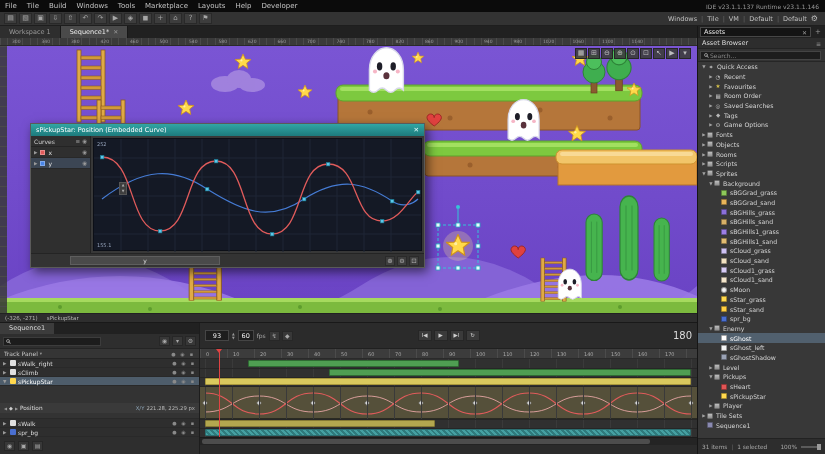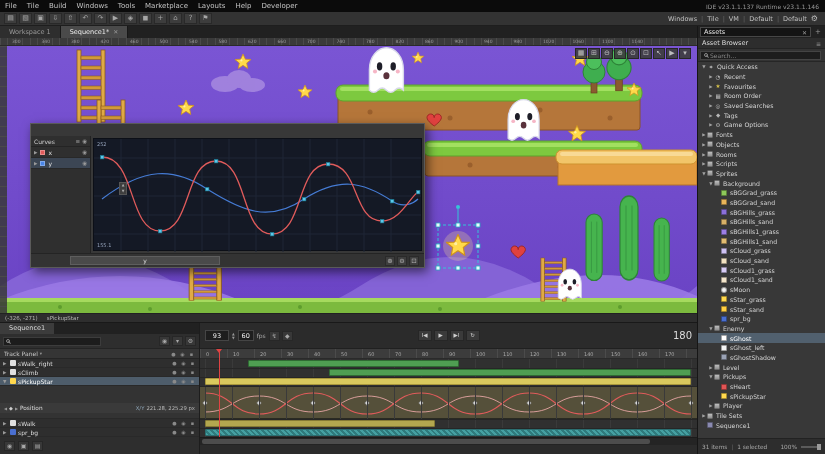--- a/index.html
+++ b/index.html
@@ -388,20 +388,25 @@
           <div class="cico">⊕</div>
           <div class="cico">⊙</div>
           <div class="cico">⊡</div>
           <div class="cico">↖</div>
           <div class="cico">▶</div>
           <div class="cico">▾</div>
         </div>
 
       
       <div class="cwin">
+        <div class="cwin-title">
+          <span>sPickupStar: Position (Embedded Curve)</span>
+          <span class="sp"></span>
+          <span class="x">✕</span>
+        </div>
         <div class="cwin-body">
           <div class="cwin-left">
             <div class="cl-head">
               <span>Curves</span>
               <span class="sp"></span>
               <span class="cl-ic">≡</span>
               <span class="cl-ic">◉</span>
             </div>
             <div class="cl-row">
               <span class="arr">▶</span>

